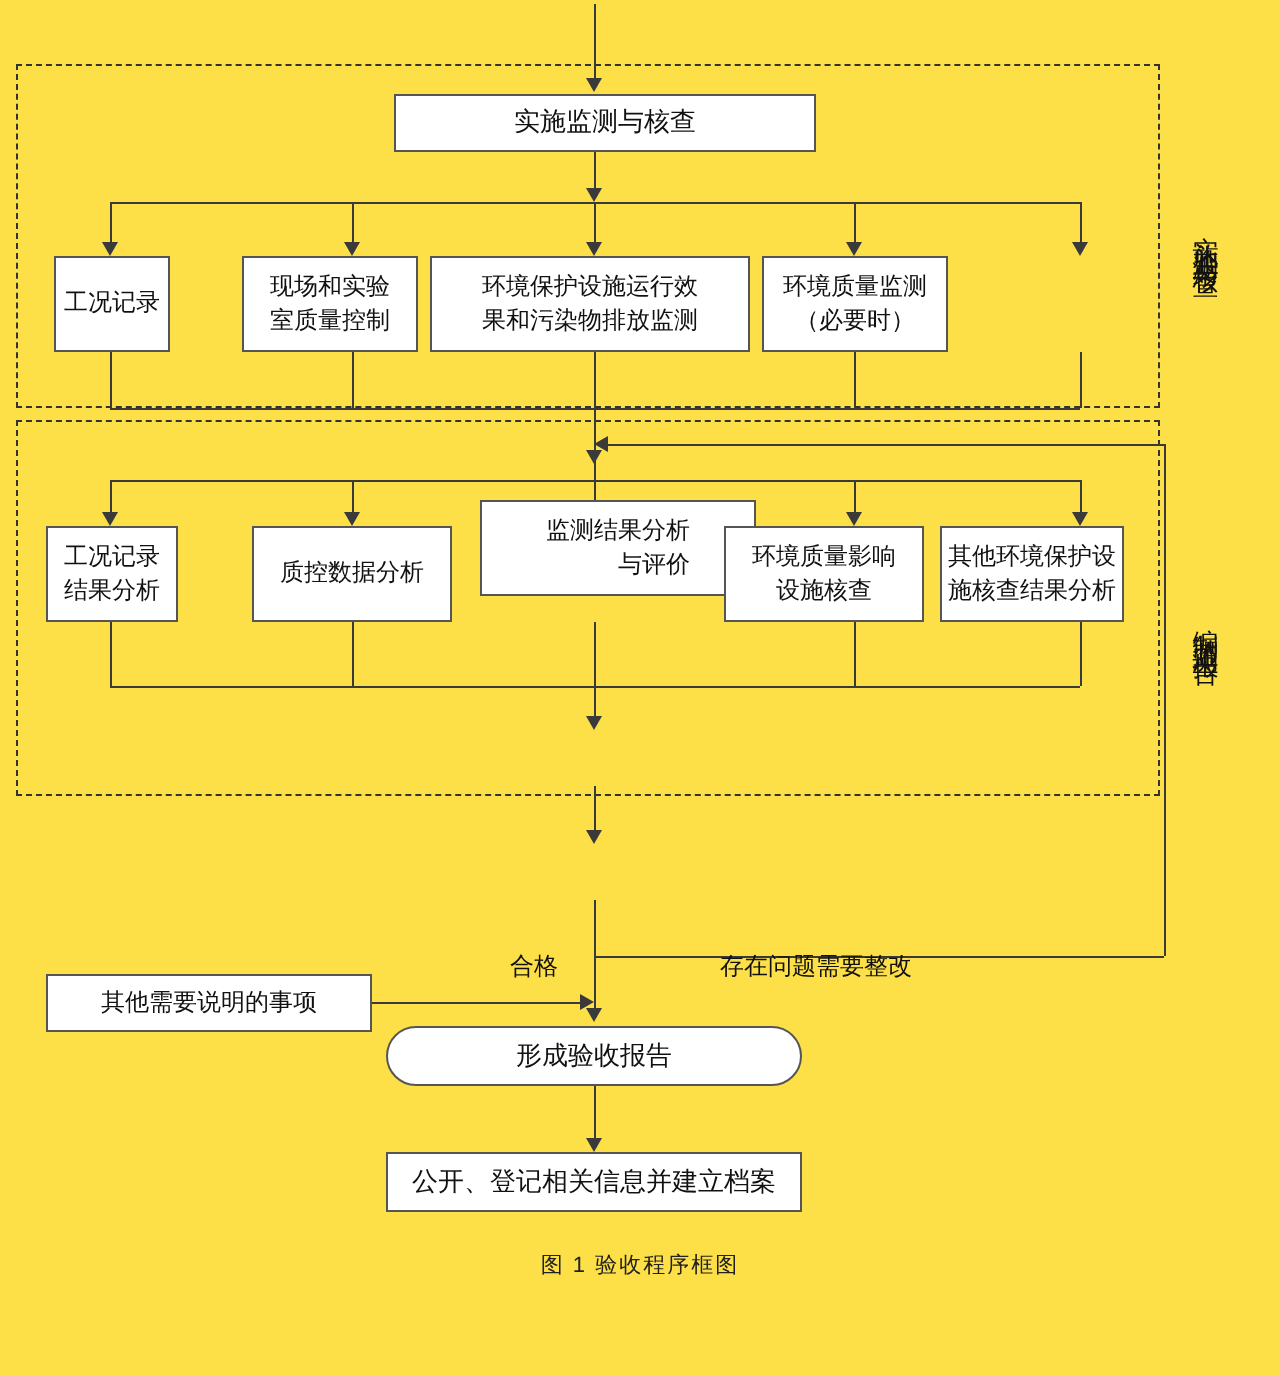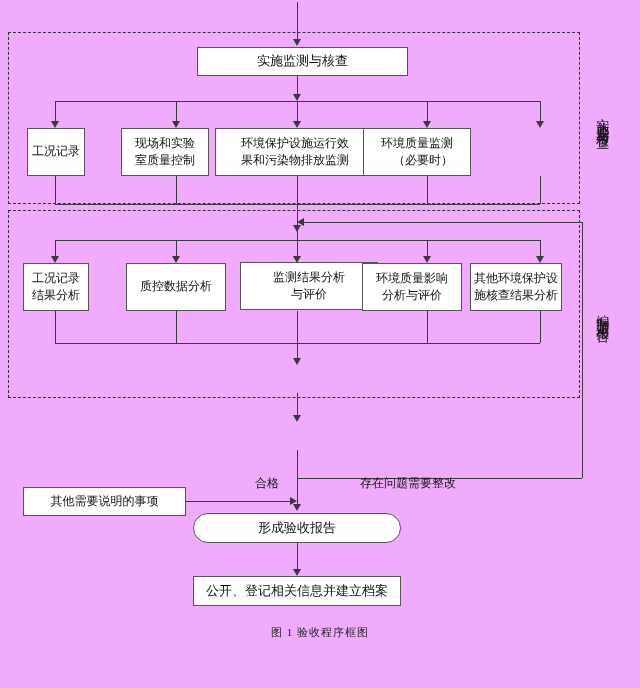--- a/index.html
+++ b/index.html
@@ -8,23 +8,22 @@
     background: #ffffff;
   }
   body {
     font-family: "Liberation Sans", "DejaVu Sans", sans-serif;
     color: #1a1a1a;
   }
   #canvas {
     position: relative;
     width: 640px;
     height: 688px;
-    background: #f0abfc;
+    background: #fde047;
     overflow: hidden;
-    font-family: Liberation Serif, serif;
   }
 
   
   .dash-zone {
     position: absolute;
     border: 1px dashed #333333;
     box-sizing: border-box;
     background: transparent;
   }
 
@@ -147,21 +146,21 @@
   <div class="arrow-down" style="left:536px; top:121px;"></div>
 
   <div class="node small" style="left:27px; top:128px; width:58px; height:48px; white-space:pre-line;">工况记录</div>
 
   <div class="node small" style="left:121px; top:128px; width:88px; height:48px; white-space:pre-line;">现场和实验
 室质量控制</div>
 
   <div class="node small" style="left:215px; top:128px; width:160px; height:48px; white-space:pre-line;">环境保护设施运行效
 果和污染物排放监测</div>
 
-  <div class="node small" style="left:363px; top:128px; width:108px; height:48px; white-space:pre-line;text-align:right;">环境质量监测
+  <div class="node small" style="left:381px; top:128px; width:93px; height:48px; white-space:pre-line;">环境质量监测
 （必要时）</div>
 
 
   <div class="vline" style="left:55px; top:176px; height:28px;"></div>
   <div class="vline" style="left:176px; top:176px; height:28px;"></div>
   <div class="vline" style="left:297px; top:176px; height:46px;"></div>
   <div class="vline" style="left:427px; top:176px; height:28px;"></div>
   <div class="vline" style="left:540px; top:176px; height:28px;"></div>
   <div class="hline" style="left:55px; top:204px; width:485px;"></div>
 
@@ -183,25 +182,25 @@
   <div class="arrow-down" style="left:423px; top:256px;"></div>
 
   <div class="vline" style="left:540px; top:240px; height:20px;"></div>
   <div class="arrow-down" style="left:536px; top:256px;"></div>
 
   <div class="node small" style="left:23px; top:263px; width:66px; height:48px; white-space:pre-line;">工况记录
 结果分析</div>
 
   <div class="node small" style="left:126px; top:263px; width:100px; height:48px; white-space:pre-line;">质控数据分析</div>
 
-  <div class="node small" style="left:240px; top:262px; width:138px; height:48px; white-space:pre-line;">监测结果分析
+  <div class="node small" style="left:240px; top:250px; width:138px; height:48px; white-space:pre-line;text-align:right;">监测结果分析
 与评价</div>
 
   <div class="node small" style="left:362px; top:263px; width:100px; height:48px; white-space:pre-line;">环境质量影响
-分析与评价</div>
+设施核查</div>
 
   <div class="node small" style="left:470px; top:263px; width:92px; height:48px; white-space:pre-line;">其他环境保护设
 施核查结果分析</div>
 
   <div class="vline" style="left:55px; top:311px; height:32px;"></div>
   <div class="vline" style="left:176px; top:311px; height:32px;"></div>
   <div class="vline" style="left:297px; top:311px; height:32px;"></div>
   <div class="vline" style="left:427px; top:311px; height:32px;"></div>
   <div class="vline" style="left:540px; top:311px; height:32px;"></div>
   <div class="hline" style="left:55px; top:343px; width:485px;"></div>

